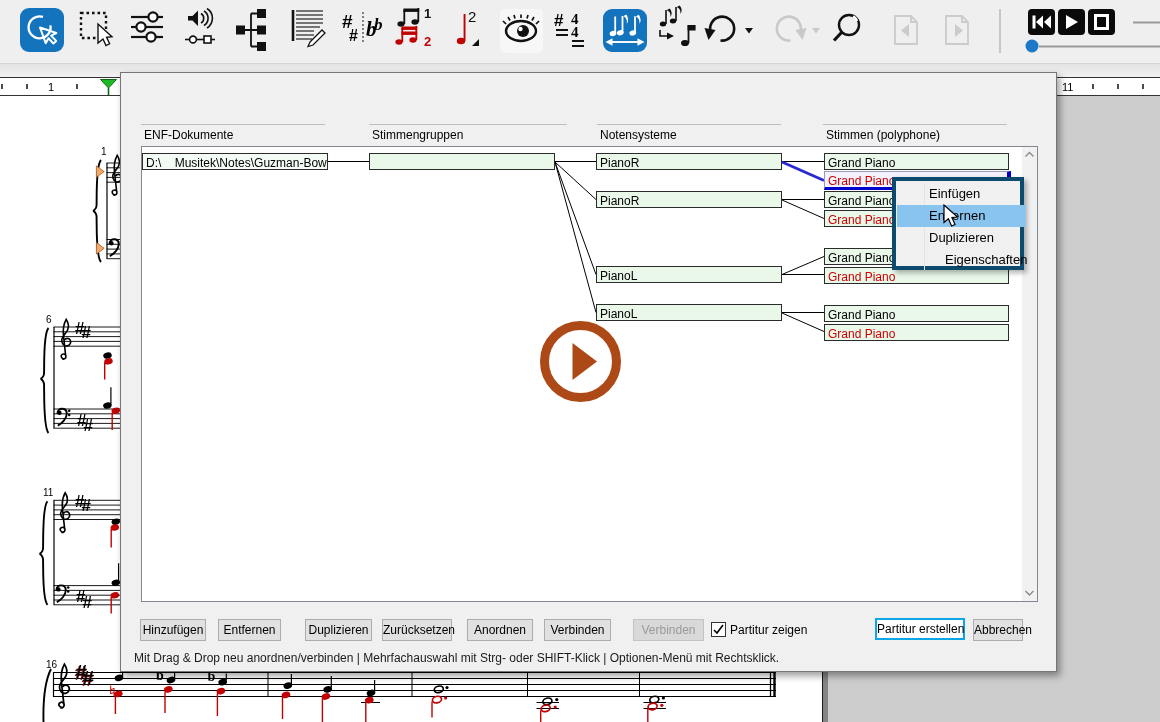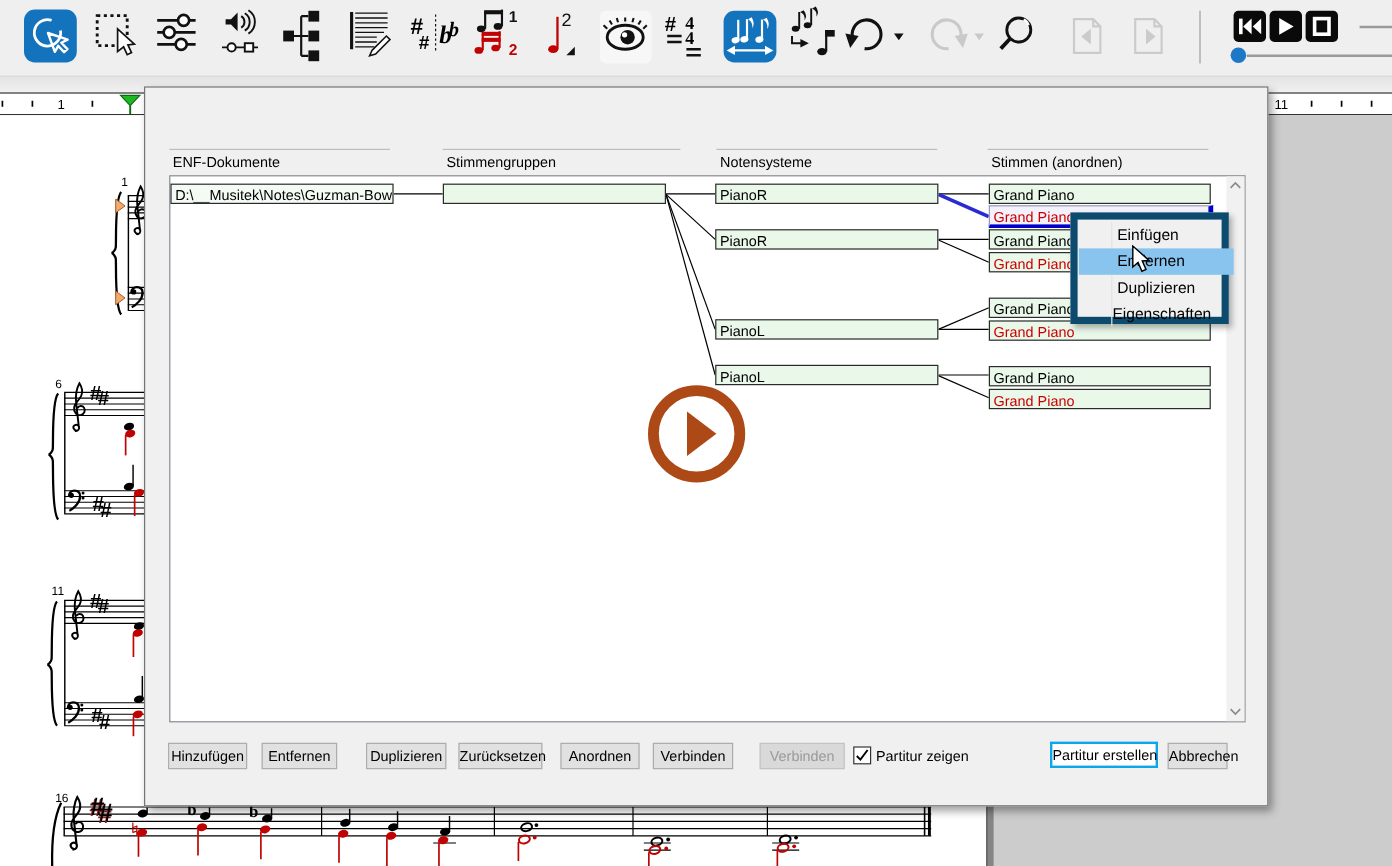--- a/index.html
+++ b/index.html
@@ -398,21 +398,21 @@
 <div class="abs" id="dialog" style="left:120px;top:72px;width:937px;height:600px;background:#f0f0f0;border:1px solid #757575;box-sizing:border-box;box-shadow:3px 4px 7px rgba(0,0,0,.38)">
 
 
   <div class="abs" style="left:20px;top:51px;width:184px;border-top:1px solid #bdbdbd"></div>
   <div class="abs" style="left:248px;top:51px;width:198px;border-top:1px solid #bdbdbd"></div>
   <div class="abs" style="left:476px;top:51px;width:184px;border-top:1px solid #bdbdbd"></div>
   <div class="abs" style="left:702px;top:51px;width:184px;border-top:1px solid #bdbdbd"></div>
   <div class="abs" style="left:23px;top:55px;font-size:12px">ENF-Dokumente</div>
   <div class="abs" style="left:251px;top:55px;font-size:12px">Stimmengruppen</div>
   <div class="abs" style="left:479px;top:55px;font-size:12px">Notensysteme</div>
-  <div class="abs" style="left:705px;top:55px;font-size:12px">Stimmen (anordnen)</div>
+  <div class="abs" style="left:705px;top:55px;font-size:12px">Stimmen (polyphone)</div>
 
   <div class="abs" id="list" style="left:20px;top:73px;width:897px;height:456px;background:#fff;border:1px solid #828790;box-sizing:border-box"></div>
 
   <div class="abs" style="left:901px;top:74px;width:15px;height:454px;background:#f1f1f1">
     <svg width="15" height="454">
         <path d="M3.5,9.5 L7.5,5.5 L11.5,9.5" stroke="#8b8b8b" stroke-width="1.4" fill="none"></path>
     <path d="M3.5,444 L7.5,448 L11.5,444" stroke="#8b8b8b" stroke-width="1.4" fill="none"></path>
       </svg>
   </div>
 
@@ -459,30 +459,31 @@
   <div class="btn" style="left:423px;top:546px;width:67px">Verbinden</div>
   <div class="btn" style="left:512px;top:546px;width:71px;color:#9a9a9a;background:#d9d9d9;border-color:#c3c3c3">Verbinden</div>
   <div class="abs" style="left:590px;top:549px;width:13px;height:13px;background:#fff;border:1px solid #333"></div>
   <svg class="abs" style="left:591px;top:550px" width="13" height="13">
       <path d="M2,7 L5,10 L11,2" stroke="#000" stroke-width="1.6" fill="none"></path>
     </svg>
   <div class="abs" style="left:609px;top:550px;font-size:12px">Partitur zeigen</div>
   <div class="btn" style="left:754px;top:545px;width:90px;background:#fff;border:2px solid #0ea5e9;line-height:19px">Partitur erstellen</div>
   <div class="btn" style="left:852px;top:546px;width:50px">Abbrechen</div>
 
+  <div class="abs" style="left:13px;top:578px;font-size:12px;color:#1a1a1a">Mit Drag &amp; Drop neu anordnen/verbinden | Mehrfachauswahl mit Strg- oder SHIFT-Klick | Optionen-Menü mit Rechtsklick.</div>
 </div>
 
 <svg class="abs" style="left:536px;top:317px" width="90" height="90">
   <circle cx="44.5" cy="44.5" r="36" fill="none" stroke="#ad4917" stroke-width="9"></circle>
   <polygon points="36.5,26 61,44.5 36.5,63" fill="#ad4917"></polygon>
 </svg>
 
-<div class="abs" id="menu" style="left:892px;top:177px;width:132px;height:93px;background:#f0f0f0;border:6px solid #0c4a6e;box-shadow:3px 3px 5px rgba(0,0,0,.3);box-sizing:border-box">
+<div class="abs" id="menu" style="left:892px;top:177px;width:132px;height:93px;background:#f0f0f0;border:4px solid #0c4a6e;box-shadow:3px 3px 5px rgba(0,0,0,.3);box-sizing:border-box">
   <div class="abs" style="left:28px;top:2px;width:1px;height:87px;background:#e3e3e3"></div>
   <div class="abs" style="left:1px;top:2px;width:129px;height:22px;font-size:13px;line-height:22px;padding-left:32px;box-sizing:border-box">Einfügen</div>
   <div class="abs" style="left:1px;top:24px;width:129px;height:22px;font-size:13px;line-height:22px;padding-left:32px;box-sizing:border-box;background:#89c4ef">Entfernen</div>
   <div class="abs" style="left:1px;top:46px;width:129px;height:22px;font-size:13px;line-height:22px;padding-left:32px;box-sizing:border-box">Duplizieren</div>
-  <div class="abs" style="left:1px;top:68px;width:129px;height:22px;font-size:13px;line-height:22px;padding-left:28px;box-sizing:border-box">Eigenschaften</div>
+  <div class="abs" style="left:1px;top:68px;width:129px;height:22px;font-size:13px;line-height:22px;padding-left:48px;box-sizing:border-box">Eigenschaften</div>
 </div>
 
 <svg class="abs" style="left:942px;top:204px" width="20" height="27">
   <path d="M2,1 L2,18.5 L6.4,14.7 L9.6,22 L13,20.5 L9.9,13.5 L15.5,13 Z" fill="#fff" stroke="#000" stroke-width="1.2"></path>
 </svg>
 
 </body></html>

